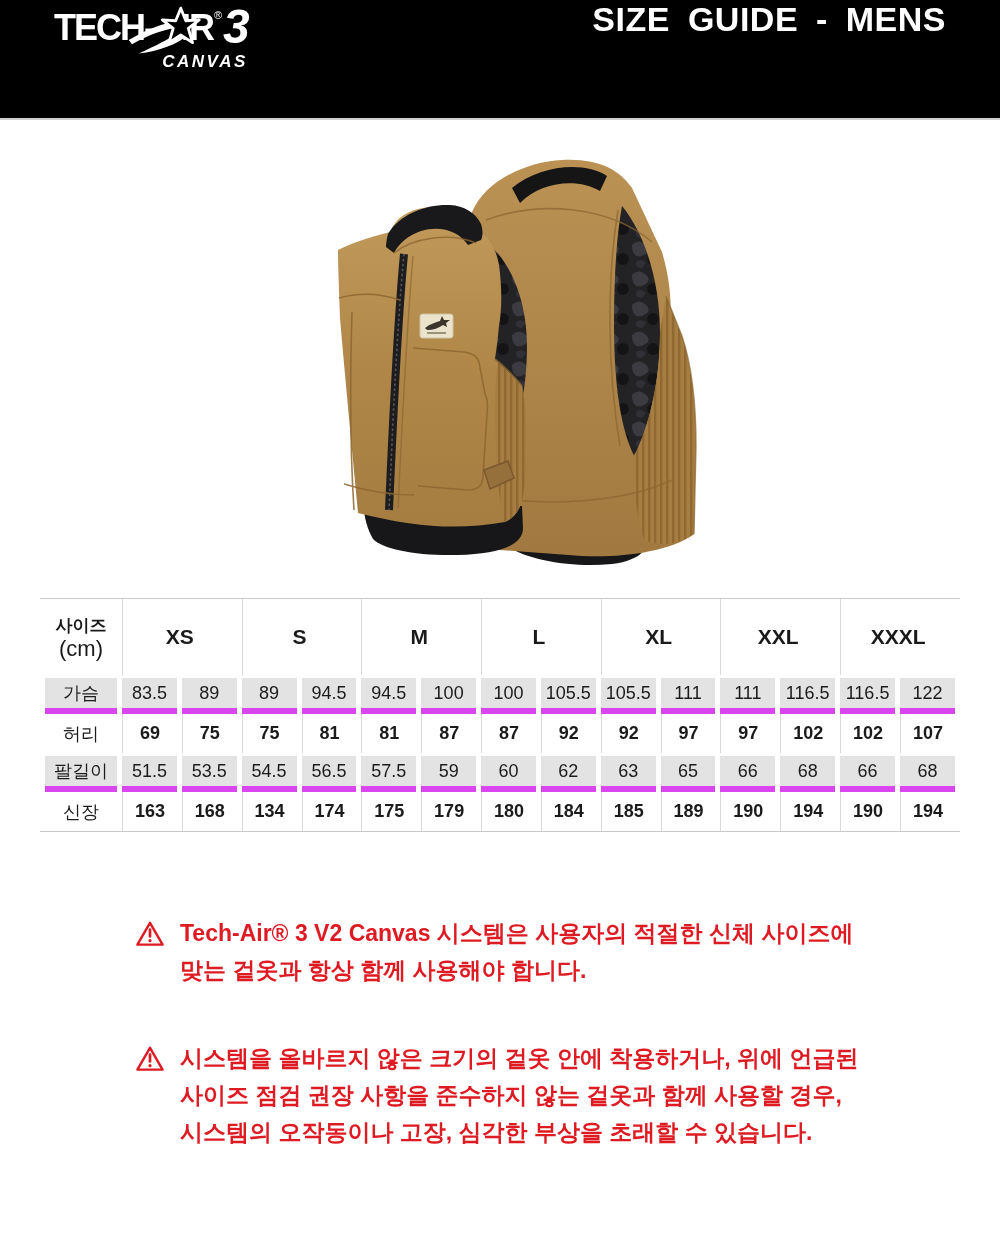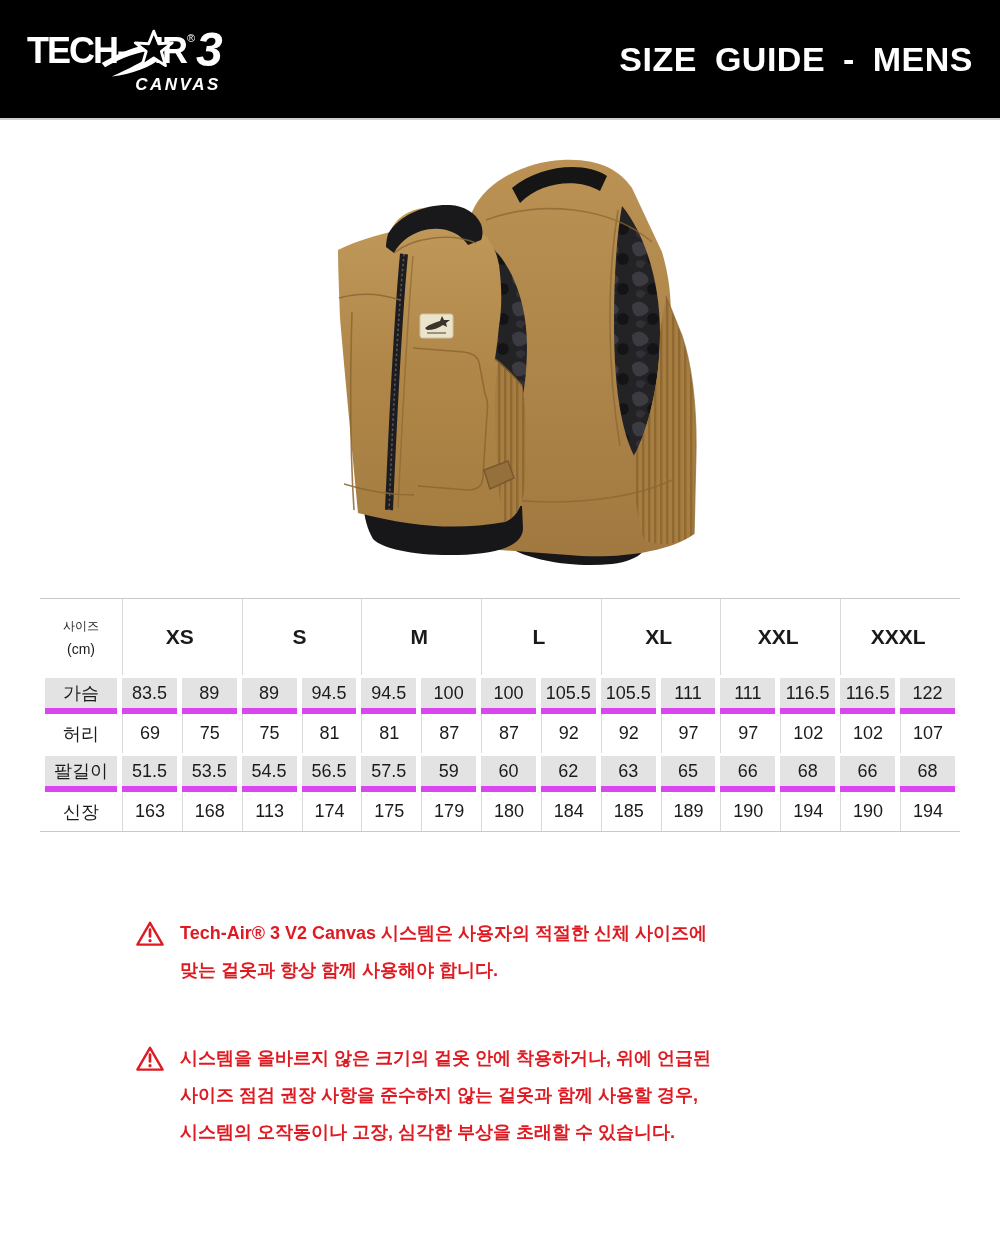--- a/index.html
+++ b/index.html
@@ -6,22 +6,22 @@
   html,body { background:#ffffff; }
   body {
     width:1000px; height:1244px; position:relative; overflow:hidden;
     font-family:"Liberation Sans", sans-serif; color:#1a1a1a;
   }
   :root { --red:#de1a22; --row-gray:#e3e3e3; --header-bg:#000000; --line:#d9d9d9; }
 
   
   .topbar {
     height:120px; background:var(--header-bg); border-bottom:2px solid #cfcfcf;
-    display:flex; align-items:center; justify-content:space-between;
-    padding:0 27px; color:#fff;
+    display:flex; align-items:flex-start; justify-content:space-between;
+    padding:0 54px; color:#fff;
   }
   .logo { display:inline-block; margin-top:4px; }
   .logo-row { display:flex; align-items:flex-start; height:48px; }
   .logo-row .brand {
     font-size:36px; font-weight:700; letter-spacing:-2px; line-height:48px; white-space:nowrap;
   }
   .logo-star { margin:2px -30px 0 -27px; position:relative; z-index:2; }
   .logo-row .reg { font-size:11px; line-height:14px; margin:4px 0 0 1px; }
   .logo-row .model {
     font-size:48px; font-weight:700; font-style:italic; line-height:46px; margin-left:1px;
@@ -38,35 +38,35 @@
   .figure { position:relative; height:478px; }
   .vest-svg { position:absolute; left:300px; top:28px; }
 
   
   .table-wrap { margin:0 40px; border-top:1px solid #c9c9c9; border-bottom:1px solid #c9c9c9; }
   table.size { width:100%; border-collapse:separate; border-spacing:5px 0; table-layout:fixed; }
   table.size th, table.size td { text-align:center; vertical-align:middle; }
   th.corner { width:72px; }
   thead th { height:76px; font-size:21px; font-weight:700; background:#fff; }
   thead th:not(.corner) { border-left:1px solid var(--line);margin-left:40px; }
-  .corner-label { display:block; font-size:12px; font-weight:400; line-height:24px; }
-  .corner-unit  { display:block; font-size:14px; font-weight:400; line-height:22px; }
+  .corner-label { display:block; font-size:17px; font-weight:700; line-height:24px; }
+  .corner-unit  { display:block; font-size:22px; font-weight:400; line-height:22px; }
   tbody td { height:39px; font-size:18px; font-weight:400; color:#1b1b1b; }
   tr.row-gray td {
     background:var(--row-gray); background-clip:padding-box;
     border-top:3px solid #fff; border-bottom:6px solid #d946ef;
   }
-  tr.row-white td:not(:first-child) { border-left:1px solid var(--line); }
+  tr.row-white td:not(:first-child) { border-left:1px solid var(--line);font-weight:bold; }
 
   
   .warnings { margin:83px 40px 0 135px; }
   .warning { display:flex; align-items:flex-start; gap:15px; }
   .warning + .warning { margin-top:51px; }
   .warning-icon { flex:0 0 auto; margin-top:5px; }
-  .warning-lines { color:var(--red); font-size:18px; font-weight:700; line-height:37px; }
+  .warning-lines { color:var(--red); font-size:23px; font-weight:700; line-height:37px; }
 </style>
 </head>
 <body>
 
 <header class="topbar">
   <div class="logo">
     <div class="logo-row">
       <span class="brand">TECH-</span>
       <svg class="logo-star" width="84" height="48" viewBox="0 0 100 56">
         <path d="M2,40 C26,26 44,20 58,18 L60,25 C46,27 26,33 6,45 Z" fill="#ffffff"></path>
@@ -245,21 +245,21 @@
           <td>65</td>
           <td>66</td>
           <td>68</td>
           <td>66</td>
           <td>68</td>
         </tr>
         <tr class="row-white">
           <td>신장</td>
           <td>163</td>
           <td>168</td>
-          <td>113</td>
+          <td>134</td>
           <td>174</td>
           <td>175</td>
           <td>179</td>
           <td>180</td>
           <td>184</td>
           <td>185</td>
           <td>189</td>
           <td>190</td>
           <td>194</td>
           <td>190</td>

